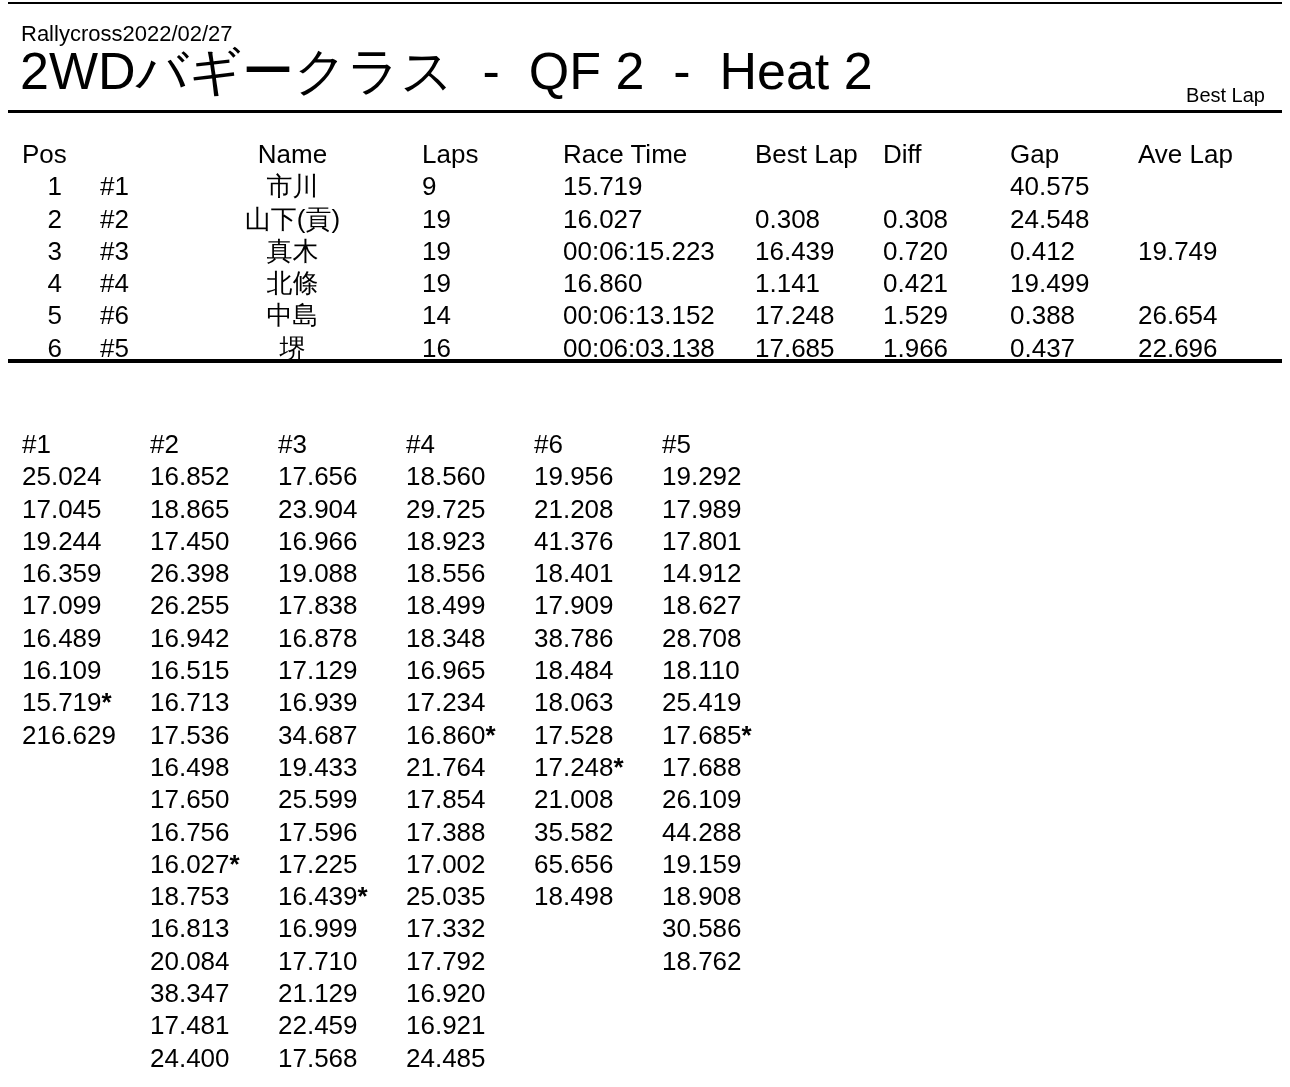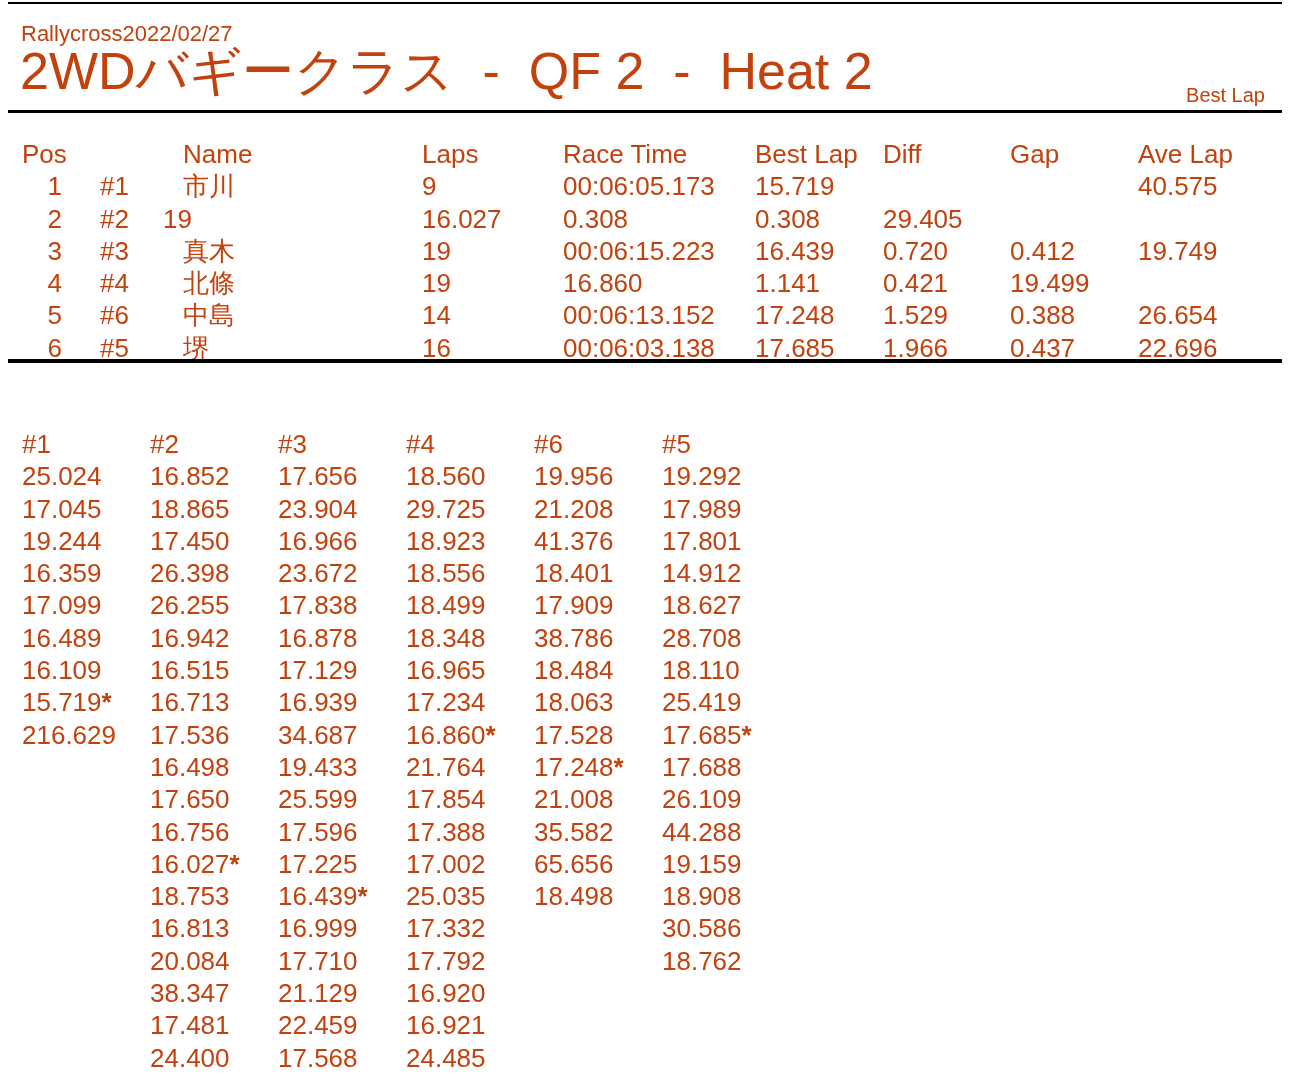--- a/index.html
+++ b/index.html
@@ -1,21 +1,21 @@
 <!DOCTYPE html>
 <html><head>
 <meta charset="utf-8">
 <style>
   html, body { margin: 0; padding: 0; background: #ffffff; }
   .page {
     position: relative;
     width: 1290px;
     height: 1087px;
     background: #ffffff;
-    color: #c2410c;
+    color: #000000;
     font-family: "Liberation Sans", sans-serif;
     overflow: hidden;
   }
   .rule { position: absolute; left: 8px; width: 1274px; background: #000000; }
   .rule-top   { top: 2px;   height: 2px; }
   .rule-title { top: 110px; height: 3px; }
   .rule-table { top: 359px; height: 4px; }
 
   .report-date {
     position: absolute; left: 21px; top: 22px;
@@ -36,21 +36,21 @@
   }
   .r-row {
     display: grid;
     grid-template-columns: 40px 101px 259px 141px 192px 128px 127px 128px 127px;
     height: 32.3px; line-height: 32.3px;
     white-space: pre;
   }
   .r-row > div { overflow: visible; }
   .c-pos  { text-align: right; }
   .c-car  { text-align: left; padding-left: 38px; box-sizing: border-box; }
-  .c-name { text-align: left; margin-left: 20px; }
+  .c-name { text-align: center; }
   .c-laps, .c-time, .c-best, .c-diff, .c-gap, .c-ave { text-align: left; }
   .r-head .c-pos { text-align: left; }
 
   .lapchart {
     position: absolute; left: 22px; top: 428px; width: 790px; height: 650px;
     font-size: 26px;
   }
   .lap-col { position: absolute; top: 0; width: 128px; }
   .lap-head, .lap-cell { height: 32.3px; line-height: 32.3px; white-space: pre; }
   .lap-cell b.star { font-weight: 700; }
@@ -77,35 +77,35 @@
       <div class="c-diff">Diff</div>
       <div class="c-gap">Gap</div>
       <div class="c-ave">Ave Lap</div>
     </div>
 
     <div class="r-row">
       <div class="c-pos">1</div>
       <div class="c-car">#1</div>
       <div class="c-name">市川</div>
       <div class="c-laps">9</div>
-      <div class="c-time">00:06:05.173</div>
       <div class="c-best">15.719</div>
       <div class="c-diff"></div>
       <div class="c-gap"></div>
       <div class="c-ave">40.575</div>
     </div>
 
     <div class="r-row">
       <div class="c-pos">2</div>
       <div class="c-car">#2</div>
+      <div class="c-name">山下(貢)</div>
       <div class="c-laps">19</div>
       <div class="c-best">16.027</div>
       <div class="c-diff">0.308</div>
       <div class="c-gap">0.308</div>
-      <div class="c-ave">29.405</div>
+      <div class="c-ave">24.548</div>
     </div>
 
     <div class="r-row">
       <div class="c-pos">3</div>
       <div class="c-car">#3</div>
       <div class="c-name">真木</div>
       <div class="c-laps">19</div>
       <div class="c-time">00:06:15.223</div>
       <div class="c-best">16.439</div>
       <div class="c-diff">0.720</div>
@@ -183,21 +183,21 @@
         <div class="lap-cell">20.084</div>
         <div class="lap-cell">38.347</div>
         <div class="lap-cell">17.481</div>
         <div class="lap-cell">24.400</div>
       </div>
       <div class="lap-col" style="left: 256px;">
         <div class="lap-head">#3</div>
         <div class="lap-cell">17.656</div>
         <div class="lap-cell">23.904</div>
         <div class="lap-cell">16.966</div>
-        <div class="lap-cell">23.672</div>
+        <div class="lap-cell">19.088</div>
         <div class="lap-cell">17.838</div>
         <div class="lap-cell">16.878</div>
         <div class="lap-cell">17.129</div>
         <div class="lap-cell">16.939</div>
         <div class="lap-cell">34.687</div>
         <div class="lap-cell">19.433</div>
         <div class="lap-cell">25.599</div>
         <div class="lap-cell">17.596</div>
         <div class="lap-cell">17.225</div>
         <div class="lap-cell"><span>16.439</span><b class="star">*</b></div>

